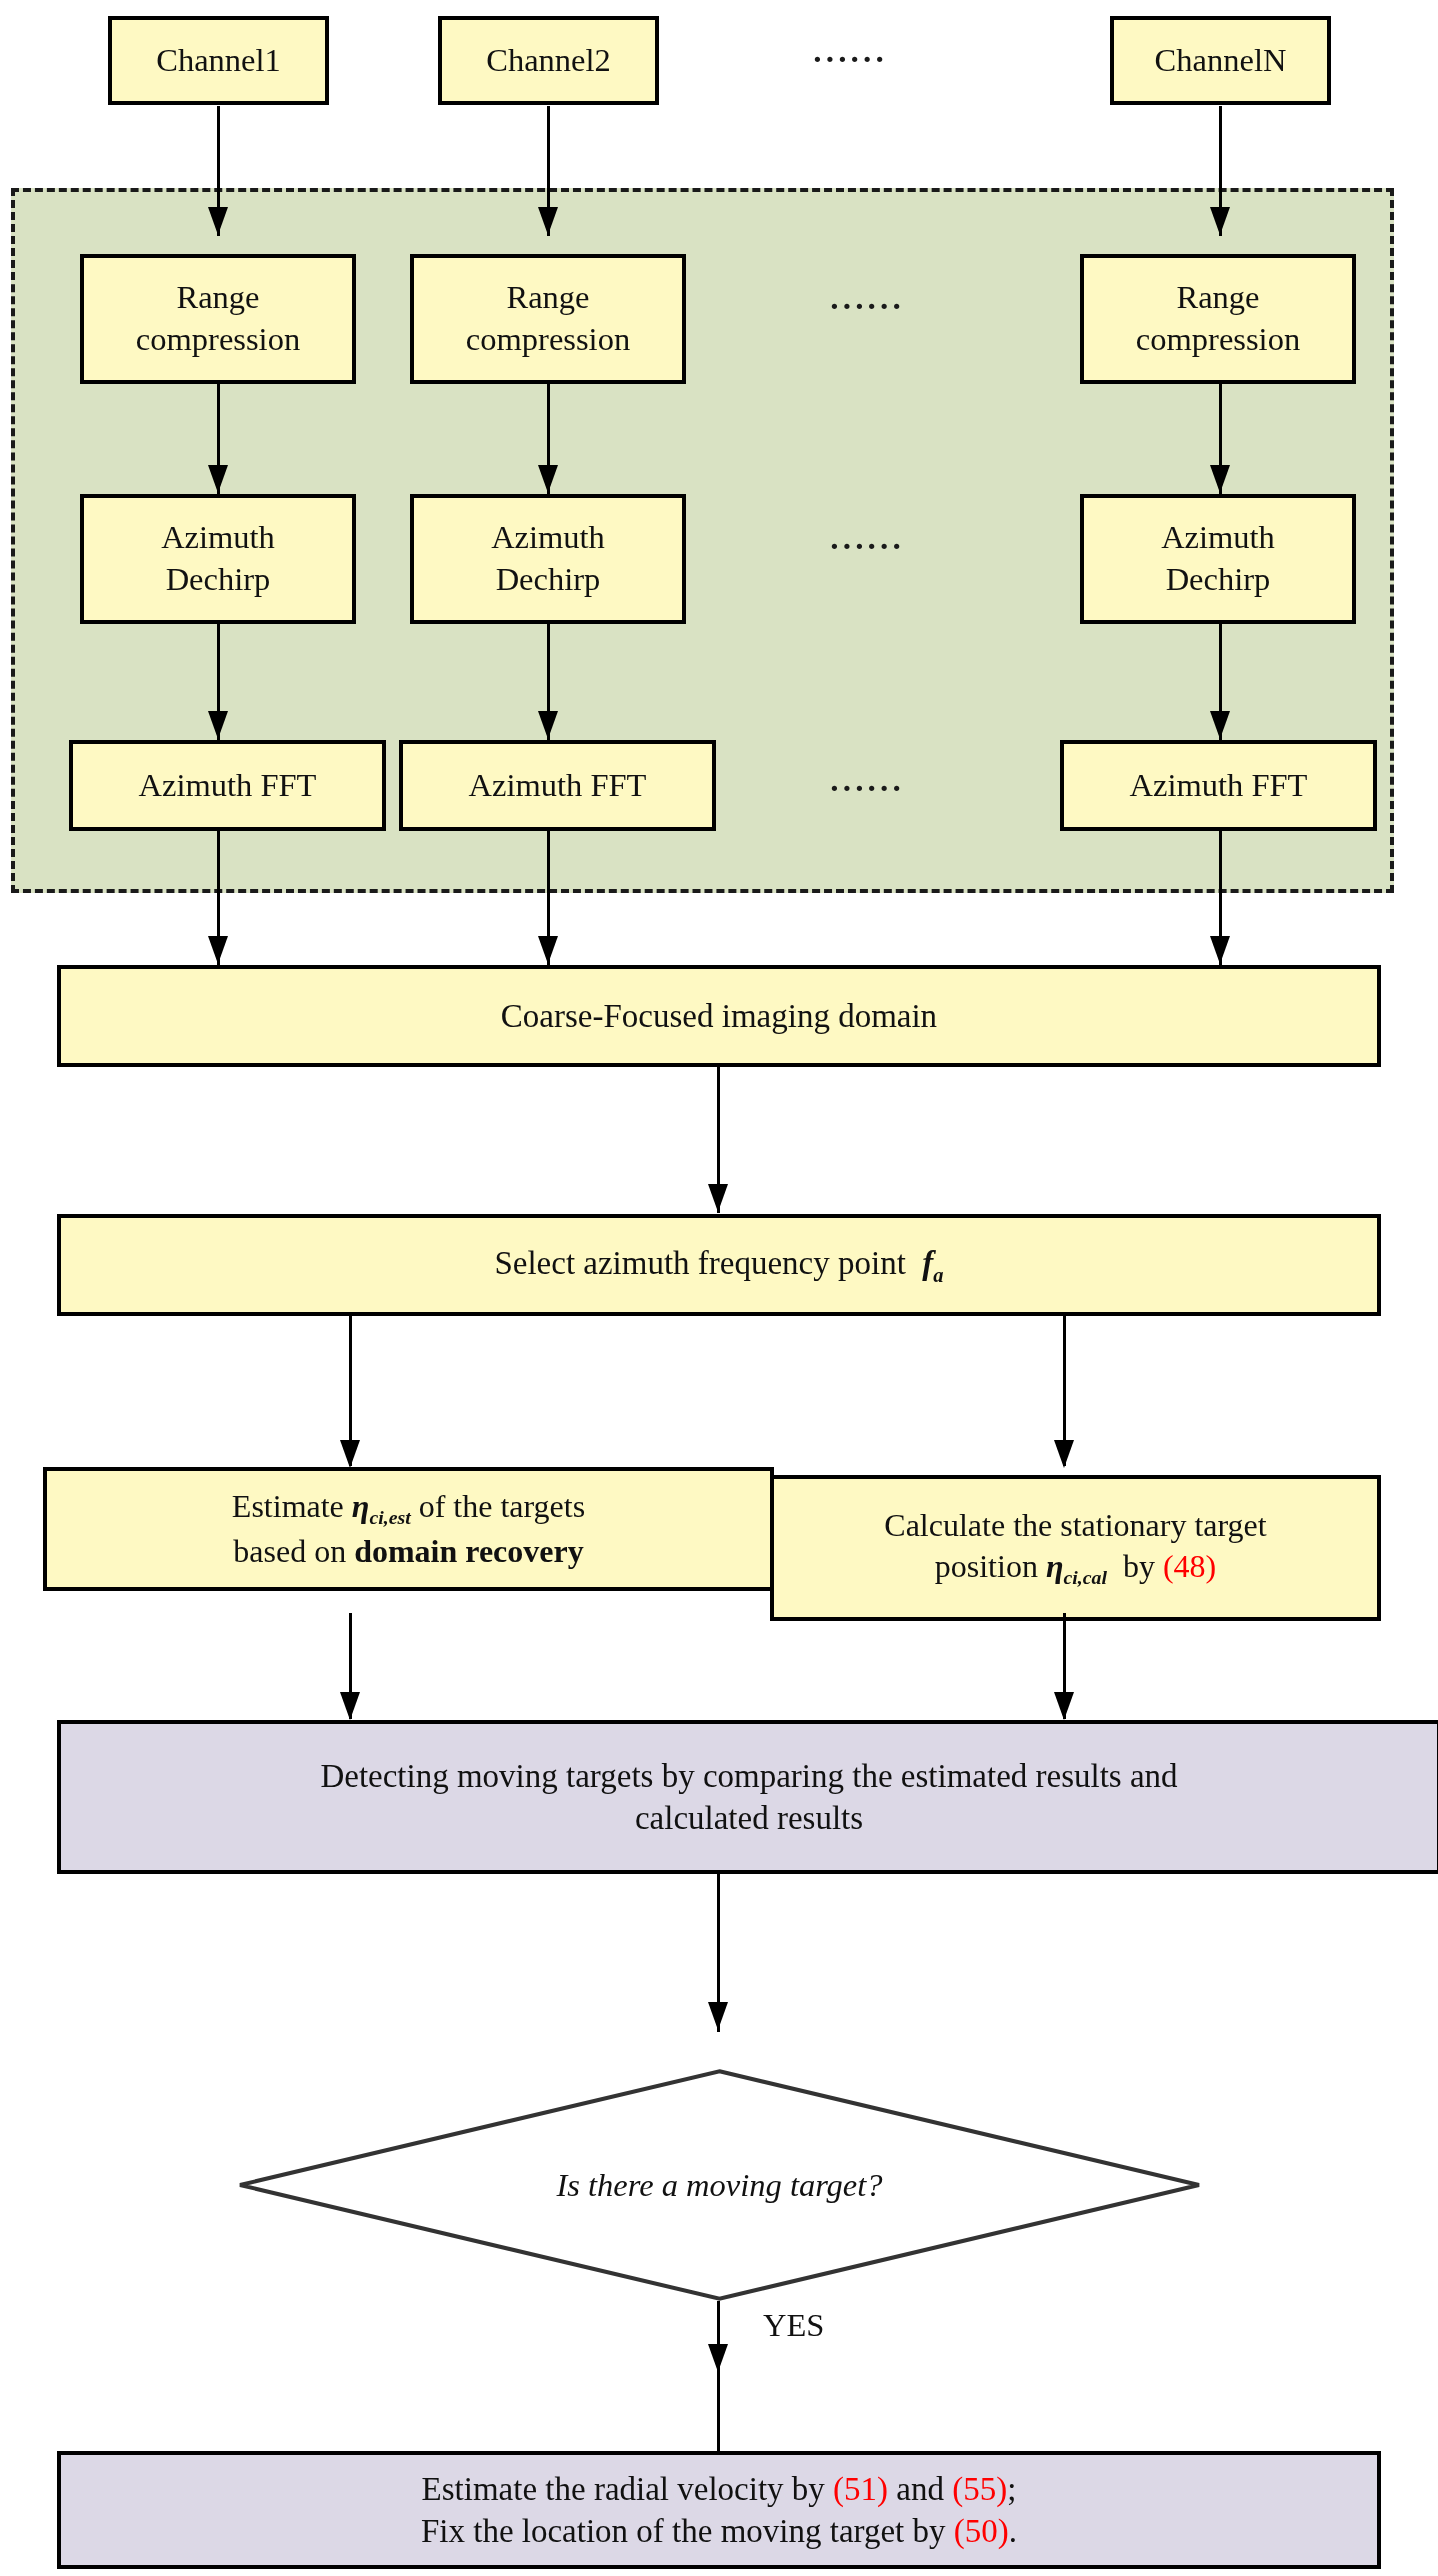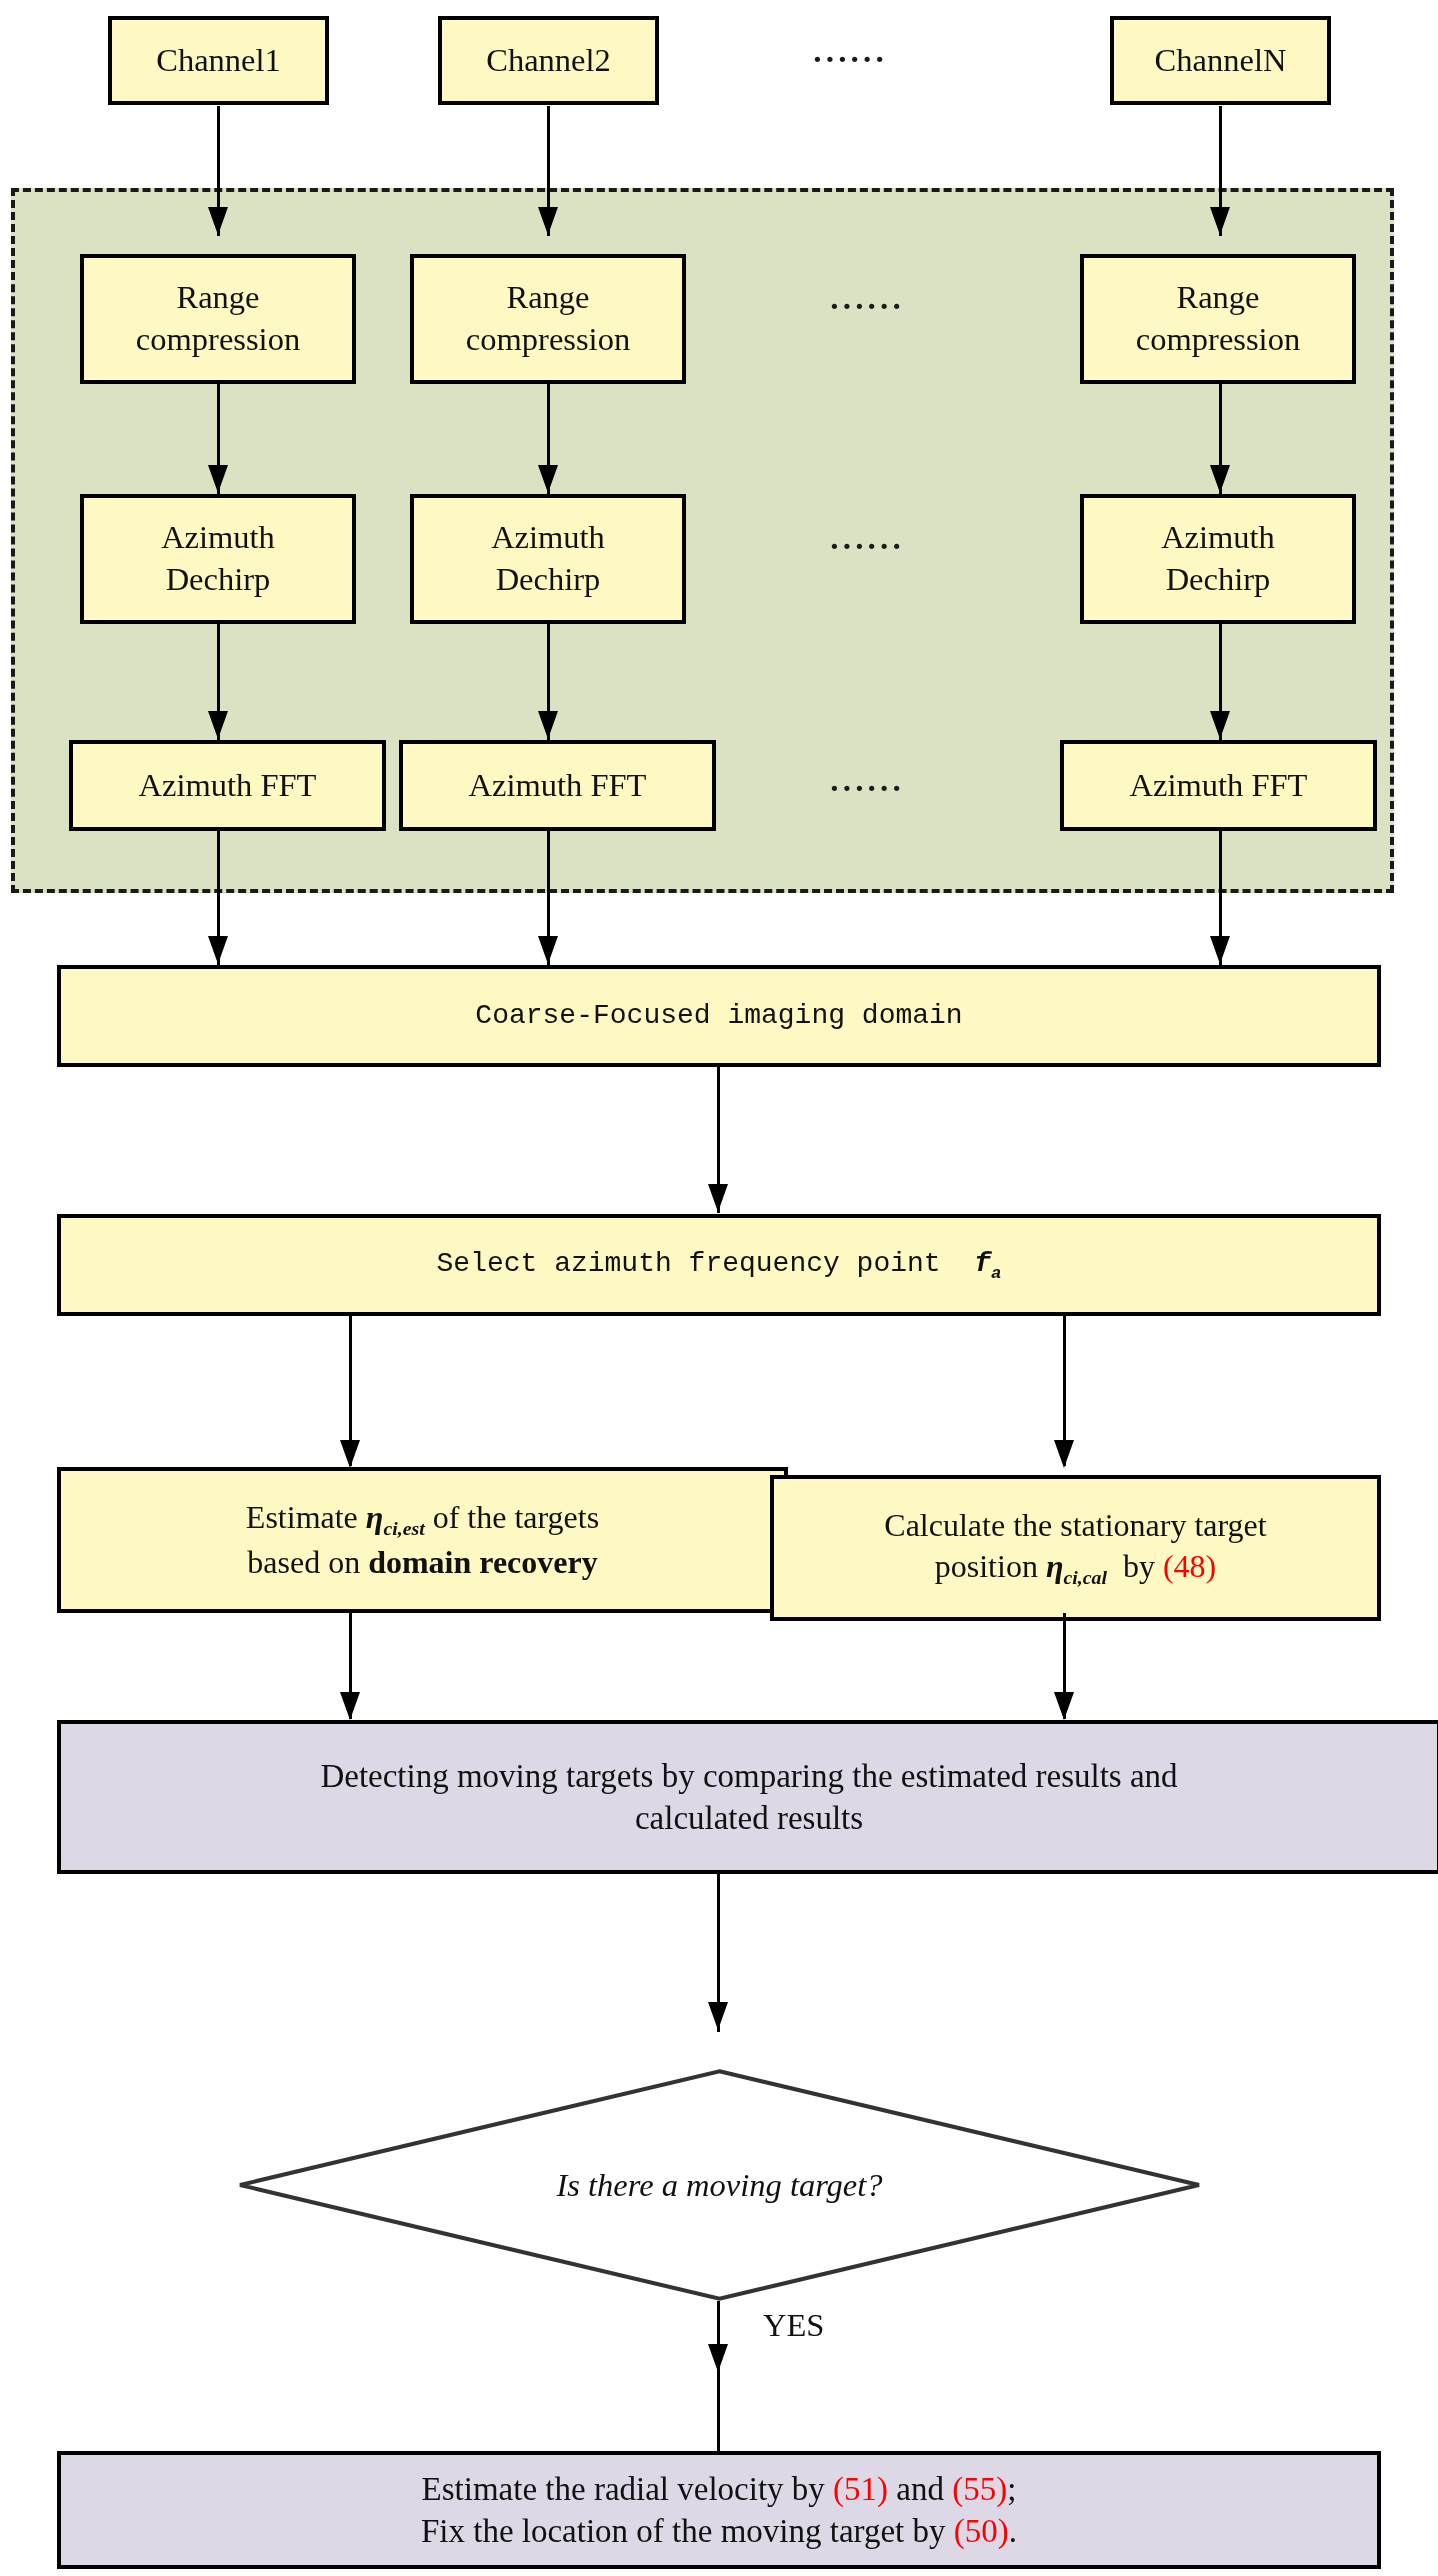--- a/index.html
+++ b/index.html
@@ -86,21 +86,21 @@
   }
 
   .red { color: #ff0000; }
   .bold { font-weight: 700; }
   .ital { font-style: italic; }
   sub.s { font-size: 0.62em; font-style: italic; font-weight: 700; }
 
   
   .fs-channel { font-size: 32.5px; }
   .fs-proc    { font-size: 32.5px; }
-  .fs-wide    { font-size: 28px; font-family: Liberation Mono, monospace; }
+  .fs-wide    { font-size: 33px; }
   .fs-split   { font-size: 32px; }
   .fs-purple  { font-size: 33px; }
   .fs-diamond { font-size: 32.5px; font-style: italic; }
   .fs-dots    { font-size: 32.5px; }
   .fs-yes     { font-size: 32.5px; margin-left: 16px; }
 </style>
 </head>
 <body>
 
 <div id="page">
@@ -208,21 +208,21 @@
     <span class="txt">
       <span>Select azimuth frequency point</span>&nbsp;&nbsp;<span class="ital bold">f</span><sub class="s">a</sub>
     </span>
   </div>
 
   <div class="conn" style="left:349px; top:1316px; height:150px;"></div>
   <div class="arrowhead" style="left:340px; top:1440px;"></div>
   <div class="conn" style="left:1063px; top:1316px; height:150px;"></div>
   <div class="arrowhead" style="left:1054px; top:1440px;"></div>
 
-  <div class="node fs-split" style="left:57px; top:1467px; width:731px; height:146px;">
+  <div class="node fs-split" style="left:43px; top:1467px; width:731px; height:124px;">
     <span class="txt">
       <span>Estimate</span>
       <span class="ital bold">η</span><sub class="s">ci,est</sub>
       <span>of the targets</span><br>
       <span>based on</span>
       <span class="bold">domain recovery</span>
     </span>
   </div>
 
   <div class="node fs-split" style="left:770px; top:1467px; width:611px; height:146px;margin-top:8px;">

